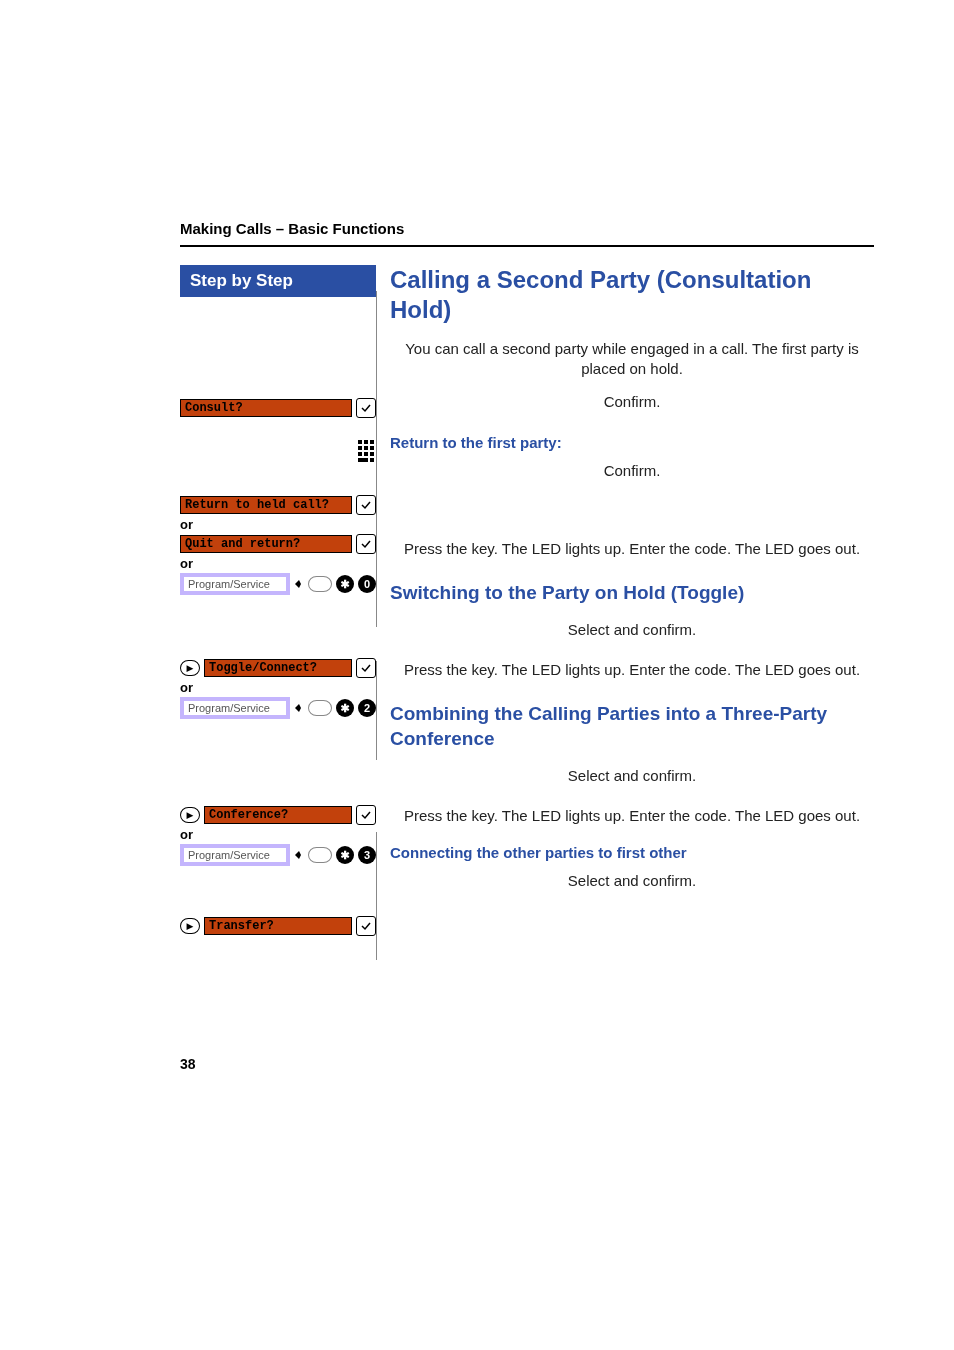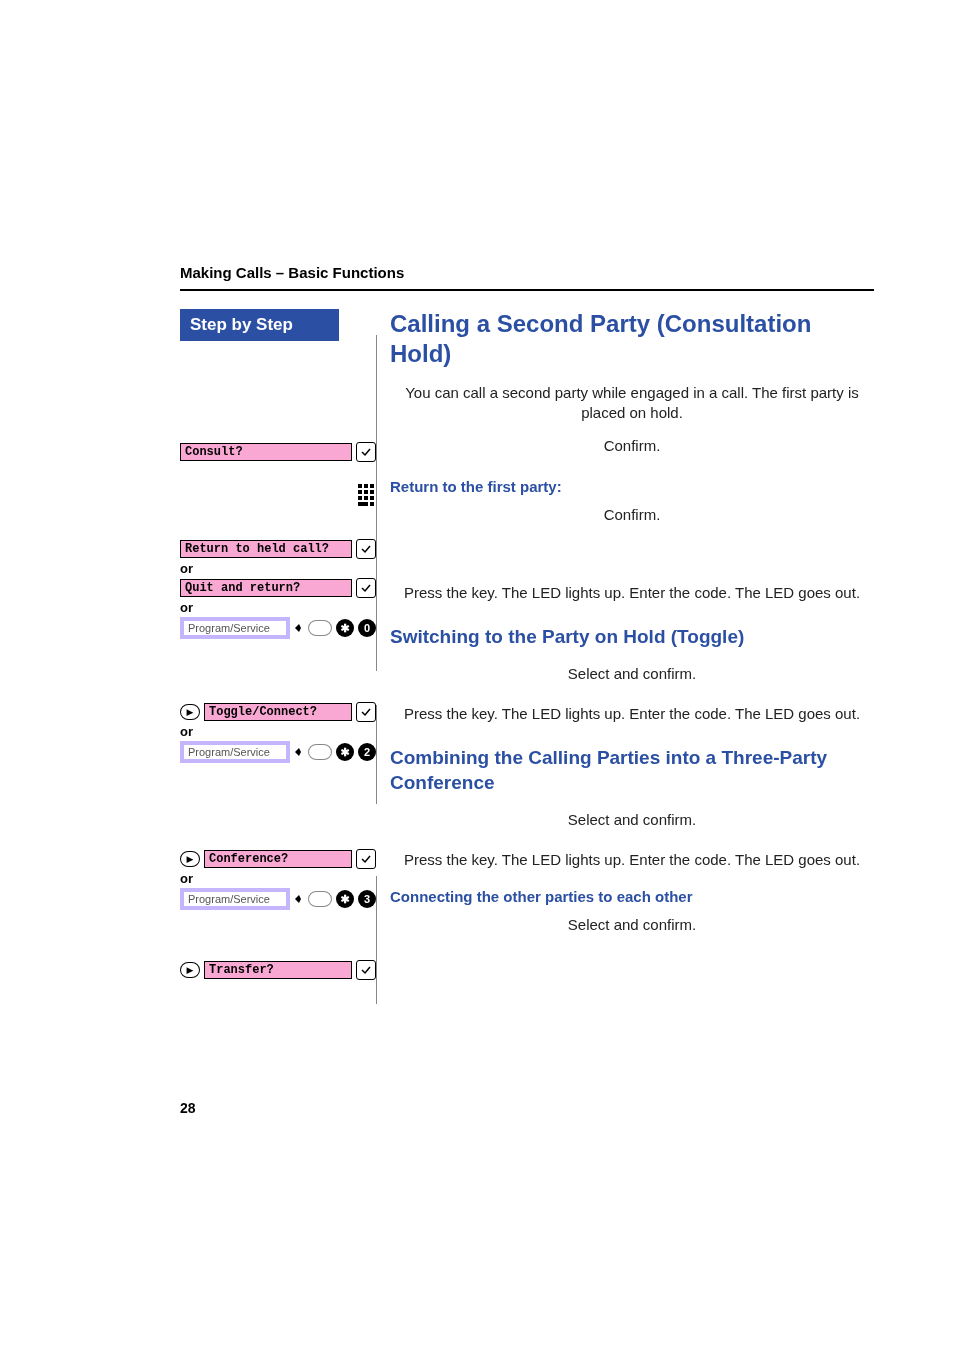--- a/index.html
+++ b/index.html
@@ -8,21 +8,20 @@
     background: #fff;
     font-family: Arial, Helvetica, sans-serif;
     color: #000;
     width: 954px;
   }
   .page {
     width: 954px;
     padding: 220px 80px 60px 180px;
     box-sizing: border-box;
     position: relative;
-    margin-top: 44px;
   }
   .section-head {
     font-weight: bold;
     font-size: 15px;
     margin-bottom: 8px;
   }
   .hr {
     border: none;
     border-top: 2px solid #000;
     margin: 0 0 18px 0;
@@ -39,21 +38,21 @@
     flex: 1;
     padding-left: 14px;
   }
   .step-by-step {
     background: #2a4fa3;
     color: #fff;
     font-weight: bold;
     font-size: 17px;
     padding: 6px 10px;
     box-sizing: border-box;
-    width: 159px;
+    width: 196px;
   }
   .vline {
     position: absolute;
     left: 376px;   
     width: 1px;
     background: #888;
   }
   h1.title {
     color: #2a4fa3;
     font-size: 24px;
@@ -98,21 +97,21 @@
     font-weight: bold;
     font-size: 13px;
     padding: 2px 0 2px 0;
   }
   .menu-box {
     border: 1px solid #000;
     font-family: "Courier New", monospace;
     font-weight: bold;
     font-size: 12px;
     padding: 1px 4px;
-    background: #f9a8d4;
+    background: #c2410c;
     white-space: nowrap;
     flex: 1;
   }
   .small-box {
     border: 1px solid #000;
     border-radius: 3px;
     width: 18px;
     height: 18px;
     display: flex;
     align-items: center;
@@ -344,19 +343,19 @@
       <p class="body" style="margin-bottom:22px;">Press the key. The LED lights up. Enter the code. The LED goes out.</p>
 
       <h2 class="sub">Switching to the Party on Hold (Toggle)</h2>
       <p class="body" style="margin-bottom:20px;">Select and confirm.</p>
       <p class="body" style="margin-bottom:22px;">Press the key. The LED lights up. Enter the code. The LED goes out.</p>
 
       <h2 class="sub">Combining the Calling Parties into a Three-Party Conference</h2>
       <p class="body" style="margin-bottom:20px;">Select and confirm.</p>
       <p class="body" style="margin-bottom:18px;">Press the key. The LED lights up. Enter the code. The LED goes out.</p>
 
-      <p class="strong-blue">Connecting the other parties to each other</p>
+      <p class="strong-blue">Connecting the other parties to first other</p>
       <p class="body">Select and confirm.</p>
     </div>
   </div>
 
-  <div class="page-num">28</div>
+  <div class="page-num">38</div>
 </div>
 
 </body></html>

